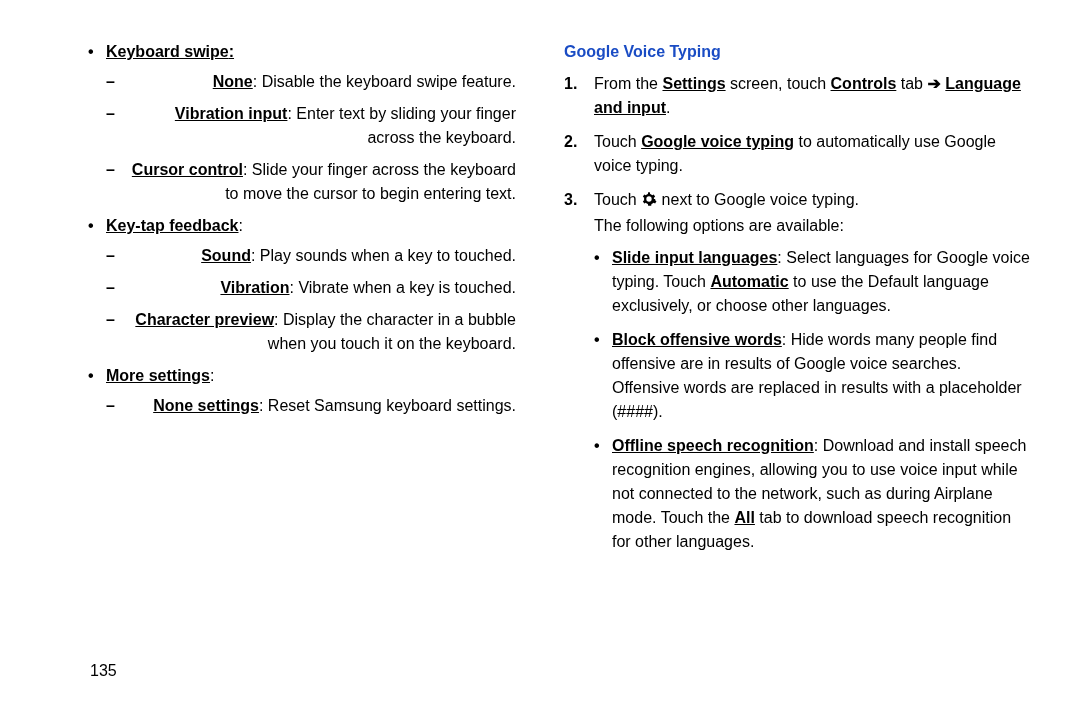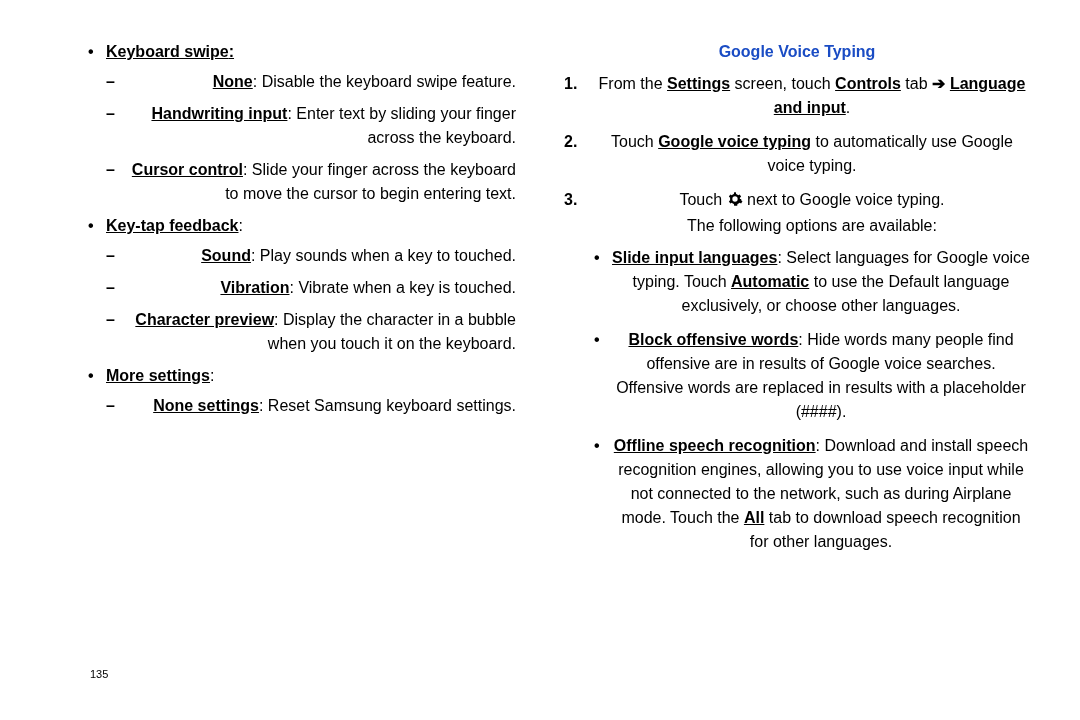--- a/index.html
+++ b/index.html
@@ -19,21 +19,21 @@
     height: 100%;
     position: relative;
   }
   .col {
     width: 50%;
     box-sizing: border-box;
     font-size: 16px;
     line-height: 1.5;
   }
   .col.left { padding-right: 24px; padding-left: 48px; }
-  .col.right { padding-left: 24px; padding-right: 10px; text-align: center; }
+  .col.right { padding-left: 24px; padding-right: 10px; }
   h3.section {
     color: #1a4cc4;
     font-size: 16px;
     font-weight: bold;
     margin: 0 0 8px 0;
   }
   ul, ol {
     margin: 0;
     padding: 0;
   }
@@ -100,40 +100,40 @@
     content: "•";
     position: absolute;
     left: 0;
     font-weight: bold;
   }
   .b { font-weight: bold; text-decoration: underline; }
   .page-num {
     position: absolute;
     left: 90px;
     bottom: 40px;
-    font-size: 11px;
+    font-size: 16px;
   }
   .gear {
     display: inline-block;
     vertical-align: -2px;
   }
   .arrow { font-weight: bold; }
 </style>
 </head>
 <body>
 
 <div class="page">
 
   <div class="col left">
     <ul class="level1">
       <li>
         <span class="b">Keyboard swipe</span><span class="b">:</span>
         <ul class="level2">
           <li><span class="b">None</span><span>: Disable the keyboard swipe feature.</span></li>
-          <li><span class="b">Handwriting input</span><span>: Enter text by sliding your finger across the keyboard.</span></li>
+          <li><span class="b">Vibration input</span><span>: Enter text by sliding your finger across the keyboard.</span></li>
           <li><span class="b">Cursor control</span><span>: Slide your finger across the keyboard to move the cursor to begin entering text.</span></li>
         </ul>
       </li>
       <li>
         <span class="b">Key-tap feedback</span>:
         <ul class="level2">
           <li><span class="b">Sound</span><span>: Play sounds when a key to touched.</span></li>
           <li><span class="b">Vibration</span><span>: Vibrate when a key is touched.</span></li>
           <li><span class="b">Character preview</span><span>: Display the character in a bubble when you touch it on the keyboard.</span></li>
         </ul>

